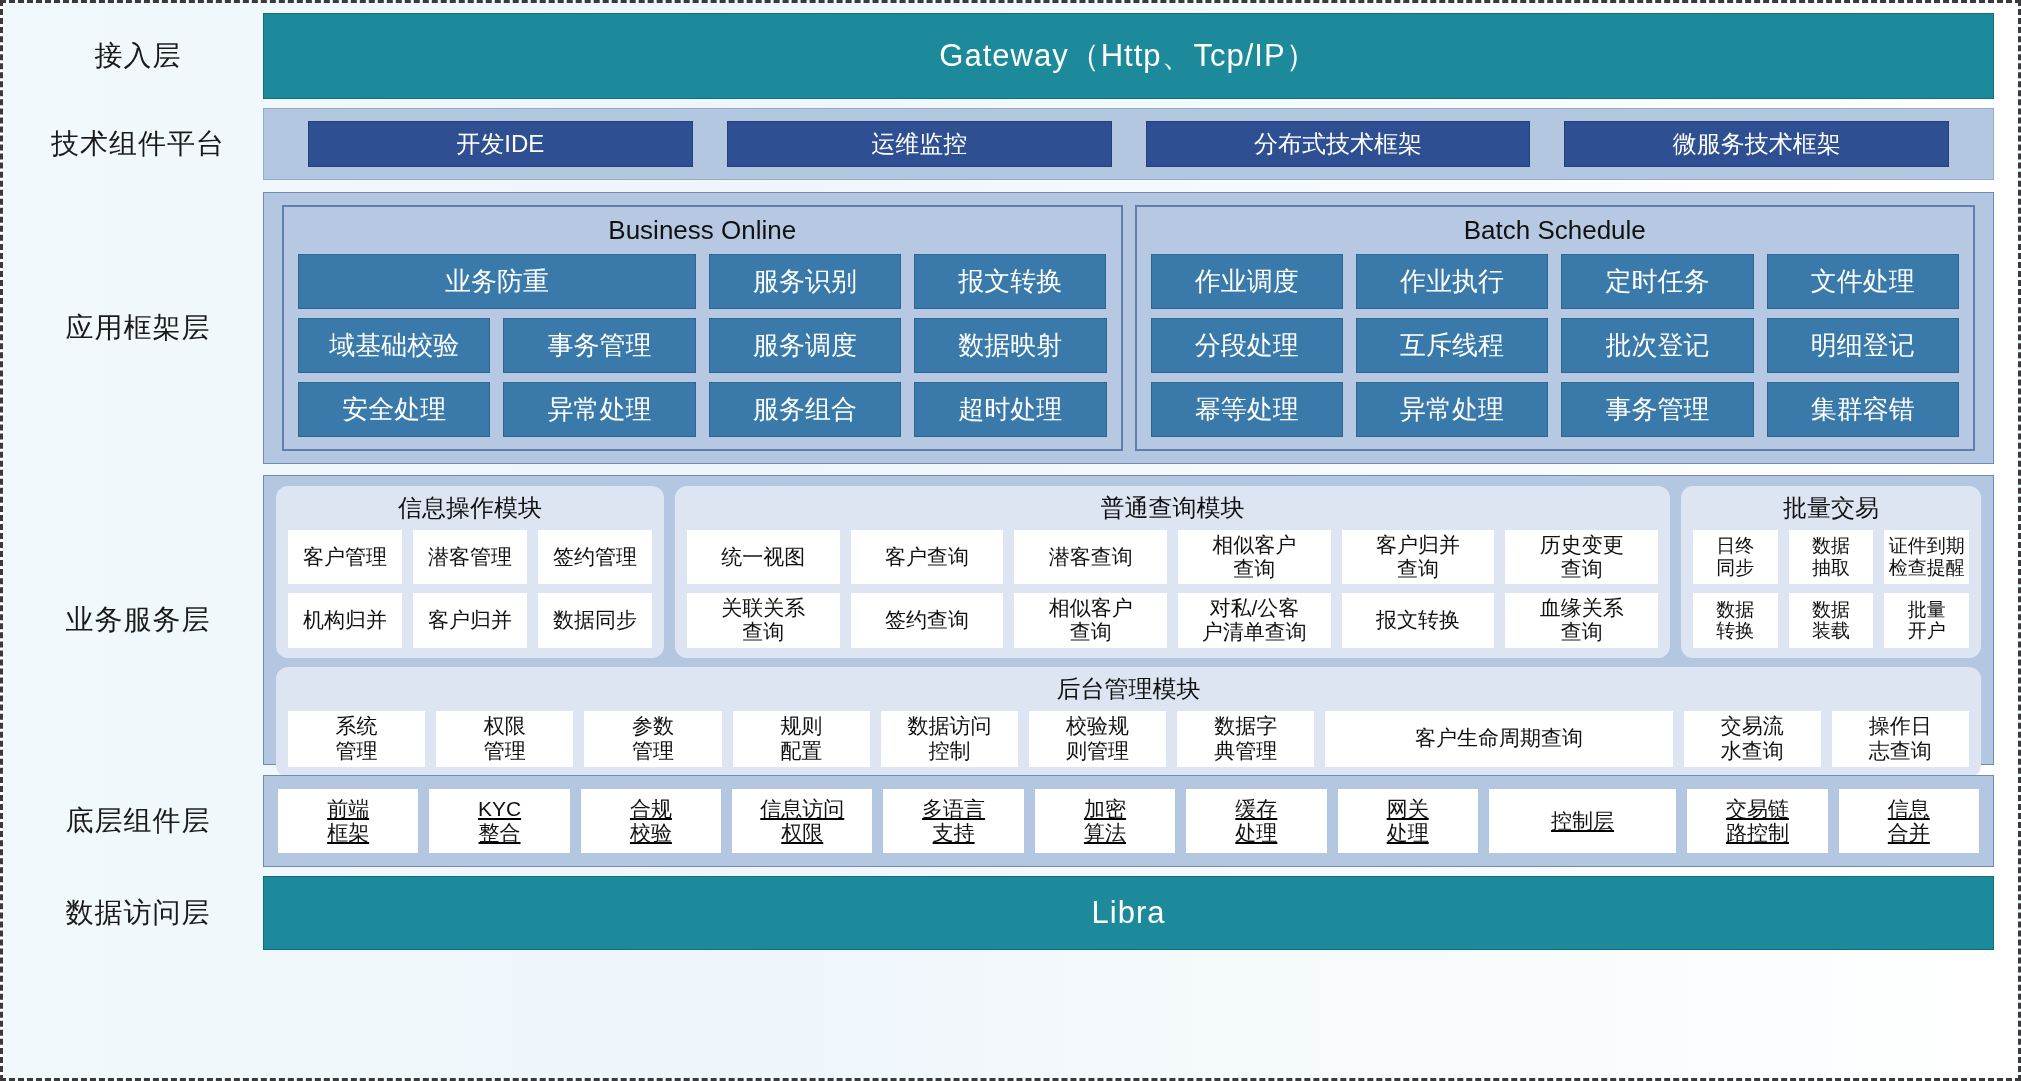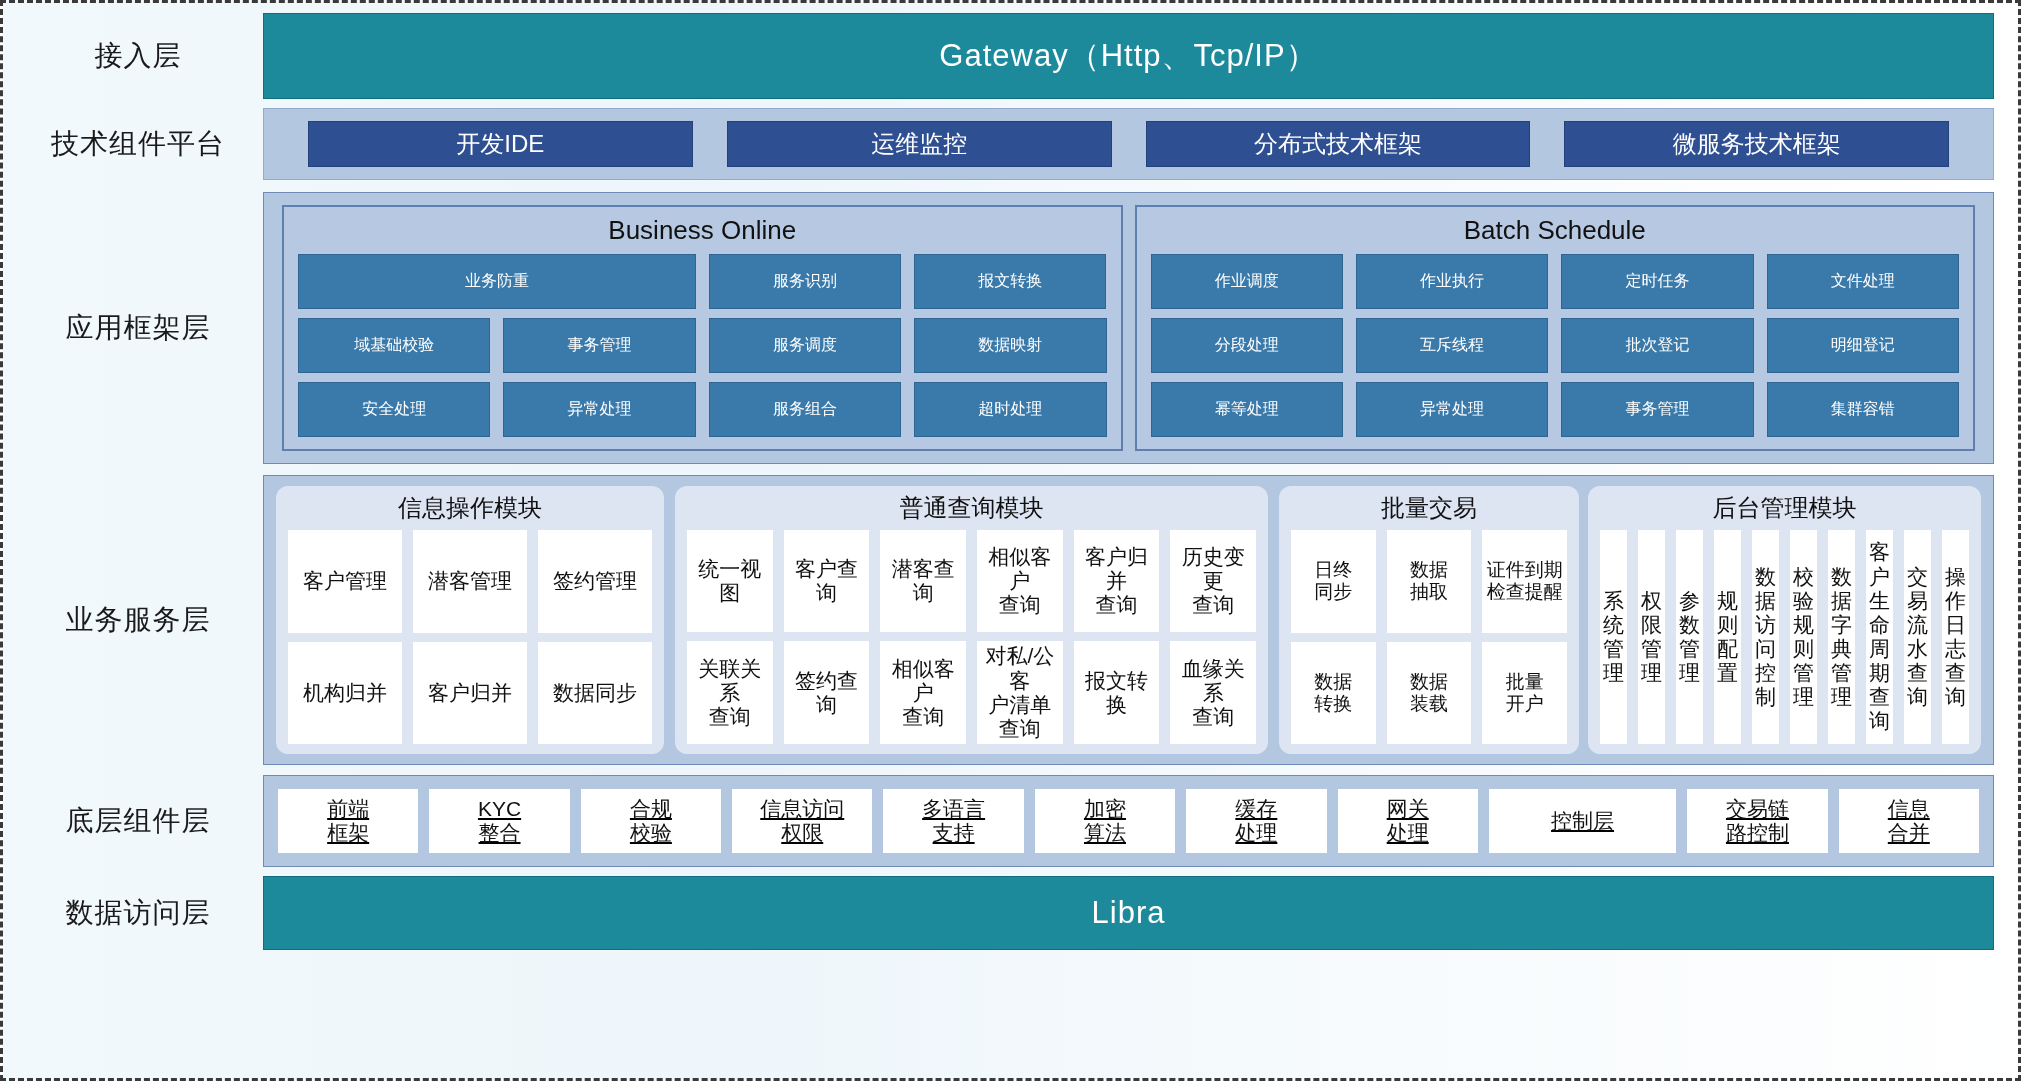--- a/index.html
+++ b/index.html
@@ -67,29 +67,29 @@
   }
   .fw-title{
     text-align:center;font-size:26px;color:#111;
     margin:2px 0 8px 0;
   }
   .fw-grid{display:flex;flex-direction:column;gap:9px;flex:1;}
   .fw-line{display:flex;gap:13px;flex:1;}
   .fw-cell{
     background:#3a7aab;border:1px solid #2f6591;color:#ffffff;
     display:flex;align-items:center;justify-content:center;
-    font-size:16px;flex:1;min-height:42px;
+    font-size:26px;flex:1;min-height:42px;
   }
   .fw-cell.span2{flex:2.08;}
 
   
   .r-bizsvc{flex:0 0 auto;height:290px;margin-bottom:10px;}
   .bizsvc-panel{
     flex:1;background:#b4c7e0;border:1px solid #6f8ab4;
-    display:flex;gap:9px;
+    display:flex;flex-direction:column;gap:9px;
     padding:10px 12px;box-sizing:border-box;
   }
   .svc-top{display:flex;gap:11px;flex:1;}
   .svc-card{
     background:#dde5f3;border-radius:12px;
     display:flex;flex-direction:column;
     padding:4px 12px 10px 12px;box-sizing:border-box;
   }
   .svc-title{text-align:center;font-size:24px;color:#111;margin:2px 0 6px;}
   .svc-rows{display:flex;flex-direction:column;gap:9px;flex:1;}

